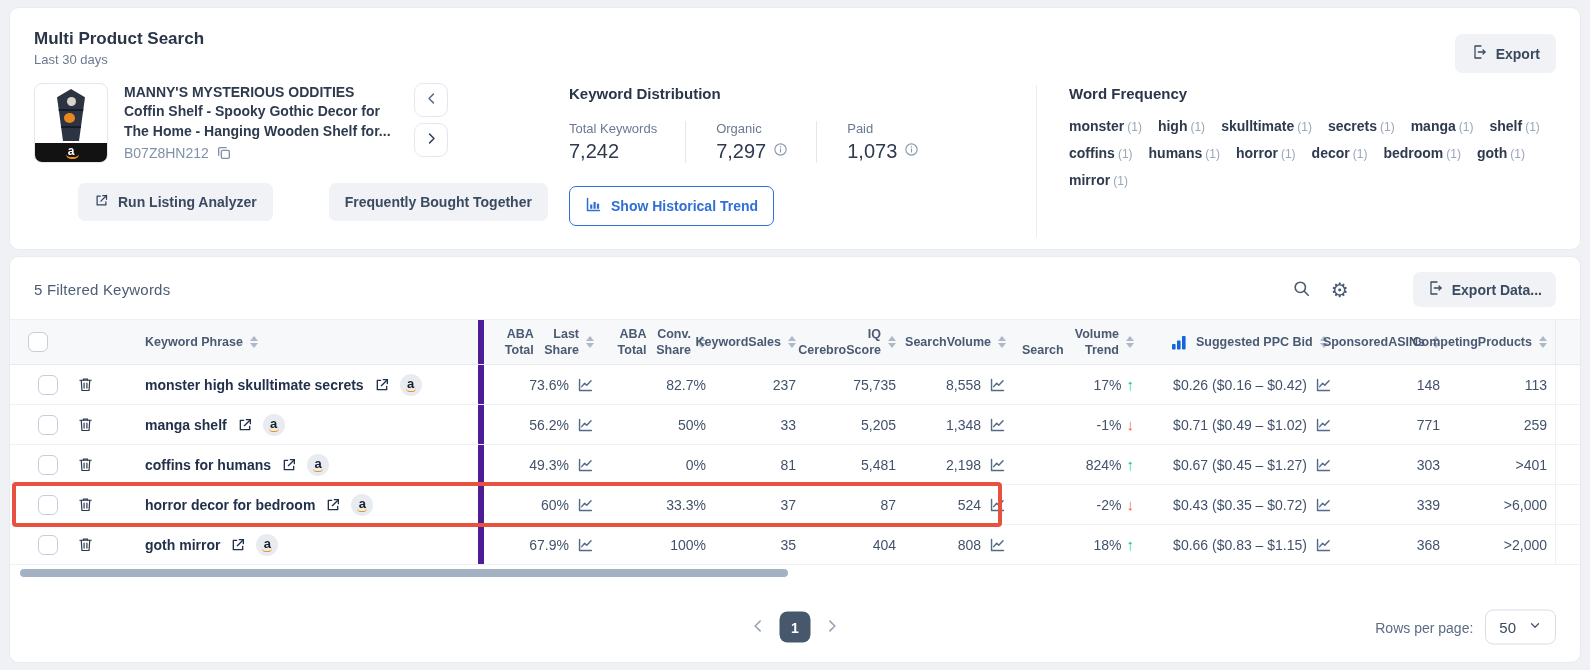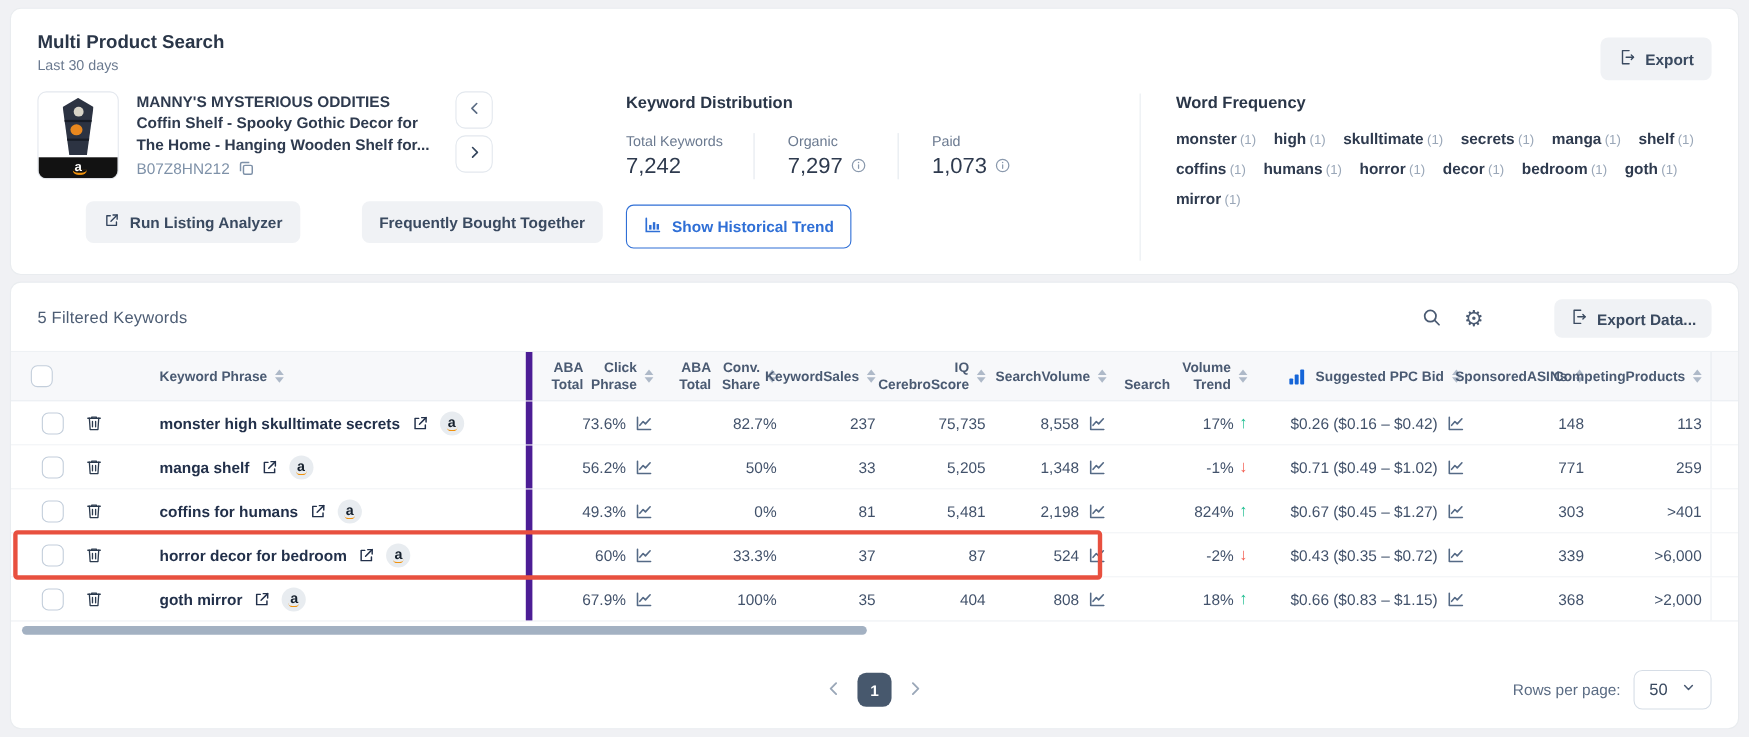--- a/index.html
+++ b/index.html
@@ -31,21 +31,21 @@
   .carousel-btn { width:34px; height:34px; border:1px solid #e3e8ee; border-radius:9px; background:#fff; display:flex; align-items:center; justify-content:center; color:#5b6c84; cursor:pointer; }
   .product-actions { display:flex; gap:12px; margin-top:20px; }
   .soft-btn { display:inline-flex; align-items:center; gap:9px; background:#f0f2f5; border:none; border-radius:7px; padding:10px 16px; font-size:14px; font-weight:600; color:#3a4a60; font-family:inherit; cursor:pointer;margin-left:44px; }
 
   .kd-col { width:468px; flex:none; margin-top:56px; height:152px; border-right:1px solid #e9edf1; padding-right:9px; }
   .section-title { font-size:15px; font-weight:700; color:#2a3648; }
   .stats-row { display:flex; margin-top:19px; }
   .stat { padding-right:28px; }
   .stat + .stat { border-left:1px solid #e3e8ee; padding-left:30px; }
   .stat-label { font-size:13px; color:#6b7a90; }
-  .stat-value-row { display:flex; align-items:flex-end; gap:7px; margin-top:4px; }
+  .stat-value-row { display:flex; align-items:center; gap:7px; margin-top:4px; }
   .stat-value { font-size:20px; color:#2e3a4e; }
   .trend-btn { display:inline-flex; align-items:center; gap:9px; margin-top:23px; background:#fff; border:1px solid #2f6fd6; border-radius:7px; padding:9px 15px; font-size:14px; font-weight:700; color:#2f6fd6; font-family:inherit; cursor:pointer; }
 
   .wf-col { flex:1; margin-top:56px; padding-left:32px; }
   .wf-list { display:flex; flex-wrap:wrap; column-gap:16px; row-gap:11px; margin-top:16px; max-width:480px; }
   .wf-item { font-size:14px; white-space:nowrap; }
   .wf-word { font-weight:700; color:#2e3a4e; }
   .wf-count { font-size:12px; color:#9aa7b8; margin-left:3px; }
 
   .top-export { position:absolute; top:26px; right:24px; }
@@ -324,21 +324,21 @@
         <div class="th col-keyword">
           <span>Keyword Phrase</span>
           <span class="sort">
               <i class="up"></i>
               <i class="down"></i>
             </span>
         </div>
         <div class="th col-click">
           <span class="th-lines">
               <span>ABA Total</span>
-              <span>Click Phrase</span>
+              <span>Last Share</span>
             </span>
           <span class="sort">
               <i class="up"></i>
               <i class="down"></i>
             </span>
         </div>
         <div class="th col-conv">
           <span class="th-lines">
               <span>ABA Total</span>
               <span>Conv. Share</span>

